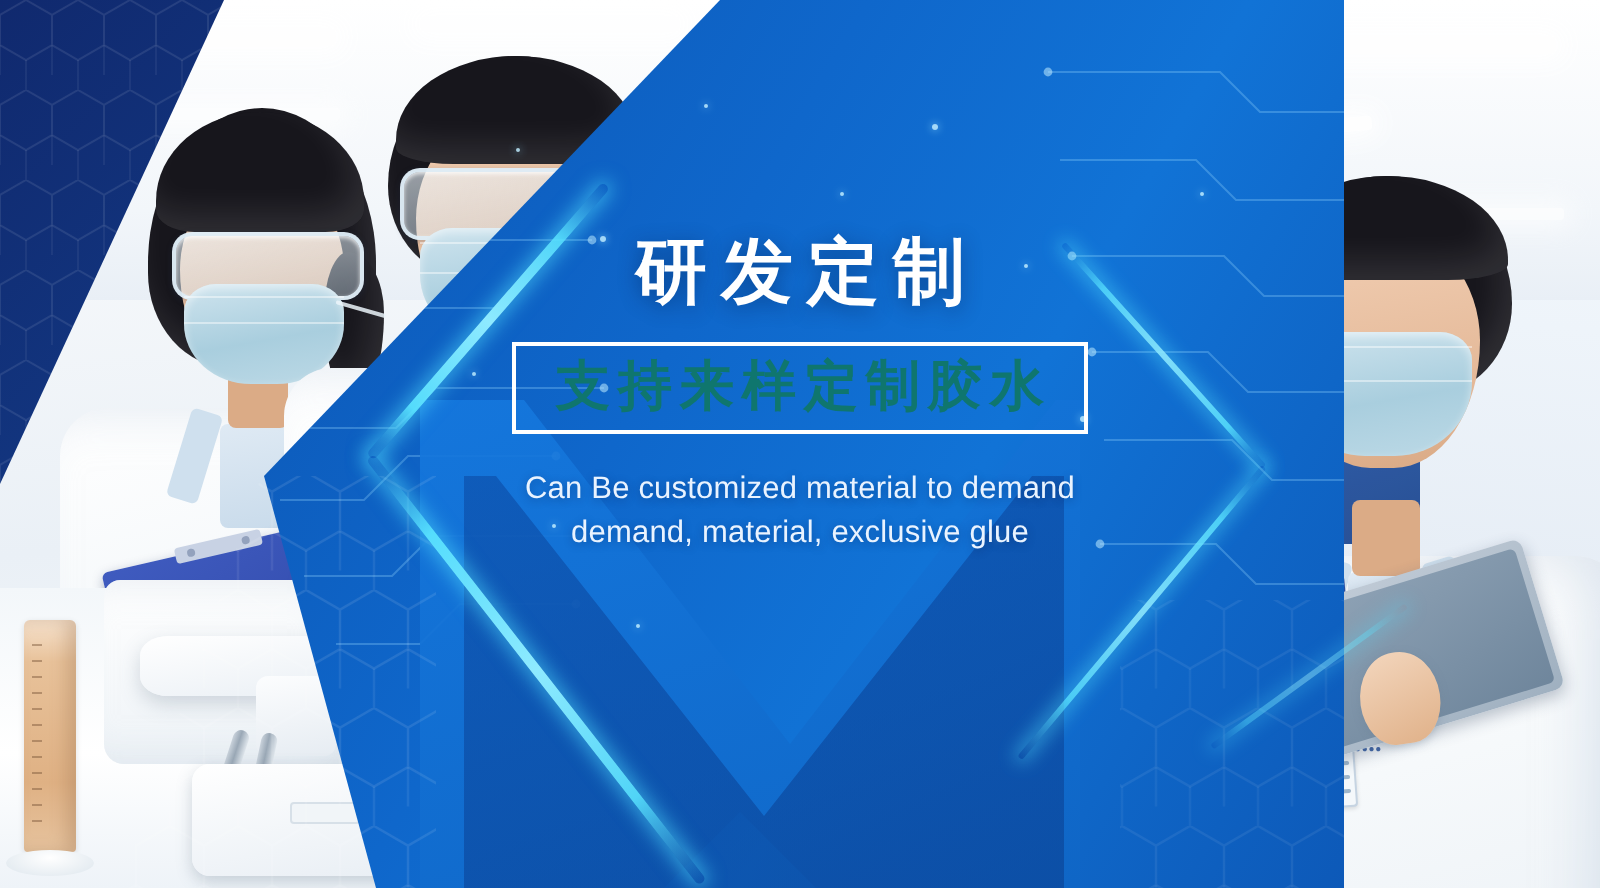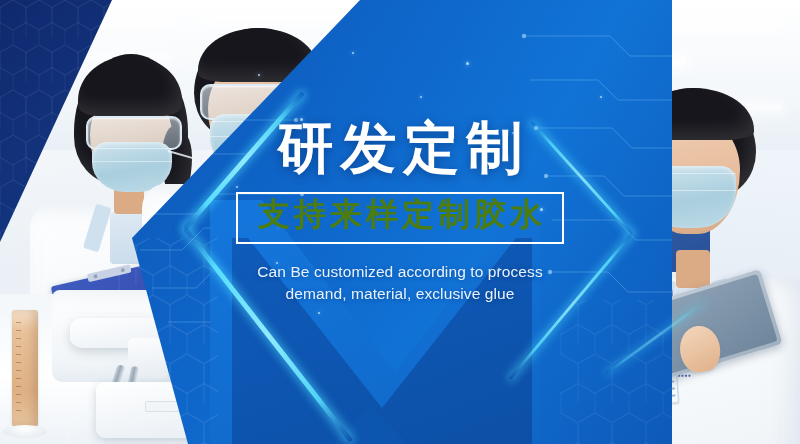--- a/index.html
+++ b/index.html
@@ -235,38 +235,38 @@
     background:rgba(190,236,255,.85);box-shadow:0 0 4px rgba(150,225,255,.9);
   }
 
   
   .textblock{
     position:absolute;left:232px;top:118px;width:336px;
     text-align:center;z-index:40;
   }
   .headline{
     color:#ffffff;
-    font-size:56px;
+    font-size:36px;
     font-weight:bold;
     letter-spacing:7px;
     line-height:1.06;
     text-indent:7px;
     text-shadow:0 2px 10px rgba(3,30,80,.45);
     font-family:"DejaVu Sans","Liberation Sans",sans-serif;
   }
   .subbox{
     margin:15px auto 0;
     display:inline-block;
     border:2px solid #ffffff;
     padding:5px 16px 7px;
   }
   .subbox-text{
-    color:#4d7c0f;font-size:32px;font-weight:bold;letter-spacing:4px;text-indent:4px;
+    color:#0f766e;font-size:27px;font-weight:bold;letter-spacing:4px;text-indent:4px;
     line-height:1.12;
-    font-family:Liberation Mono, monospace;
+    font-family:Liberation Sans, sans-serif;
   }
   .eng{
     margin-top:17px;
     color:#e9f3ff;
     font-size:15.5px;
     line-height:1.42;
     letter-spacing:.1px;
     font-family:"Liberation Sans",sans-serif;
     text-shadow:0 1px 4px rgba(5,35,90,.4);
   }
@@ -531,18 +531,18 @@
     <div class="beam thin" style="left:632px;top:232px;width:190px;transform:rotate(130deg);"></div>
     <div class="beam thin" style="left:606px;top:372px;width:120px;transform:rotate(-36deg);opacity:.5;"></div>
   </div>
 
   <div class="textblock">
     <div class="headline">研发定制</div>
     <div class="subbox">
       <div class="subbox-text">支持来样定制胶水</div>
     </div>
     <div class="eng">
-      <div>Can Be customized according to process</div>
+      <div>Can Be customized material to demand</div>
       <div>demand, material, exclusive glue</div>
     </div>
   </div>
 
 </div>
 
 </body></html>

